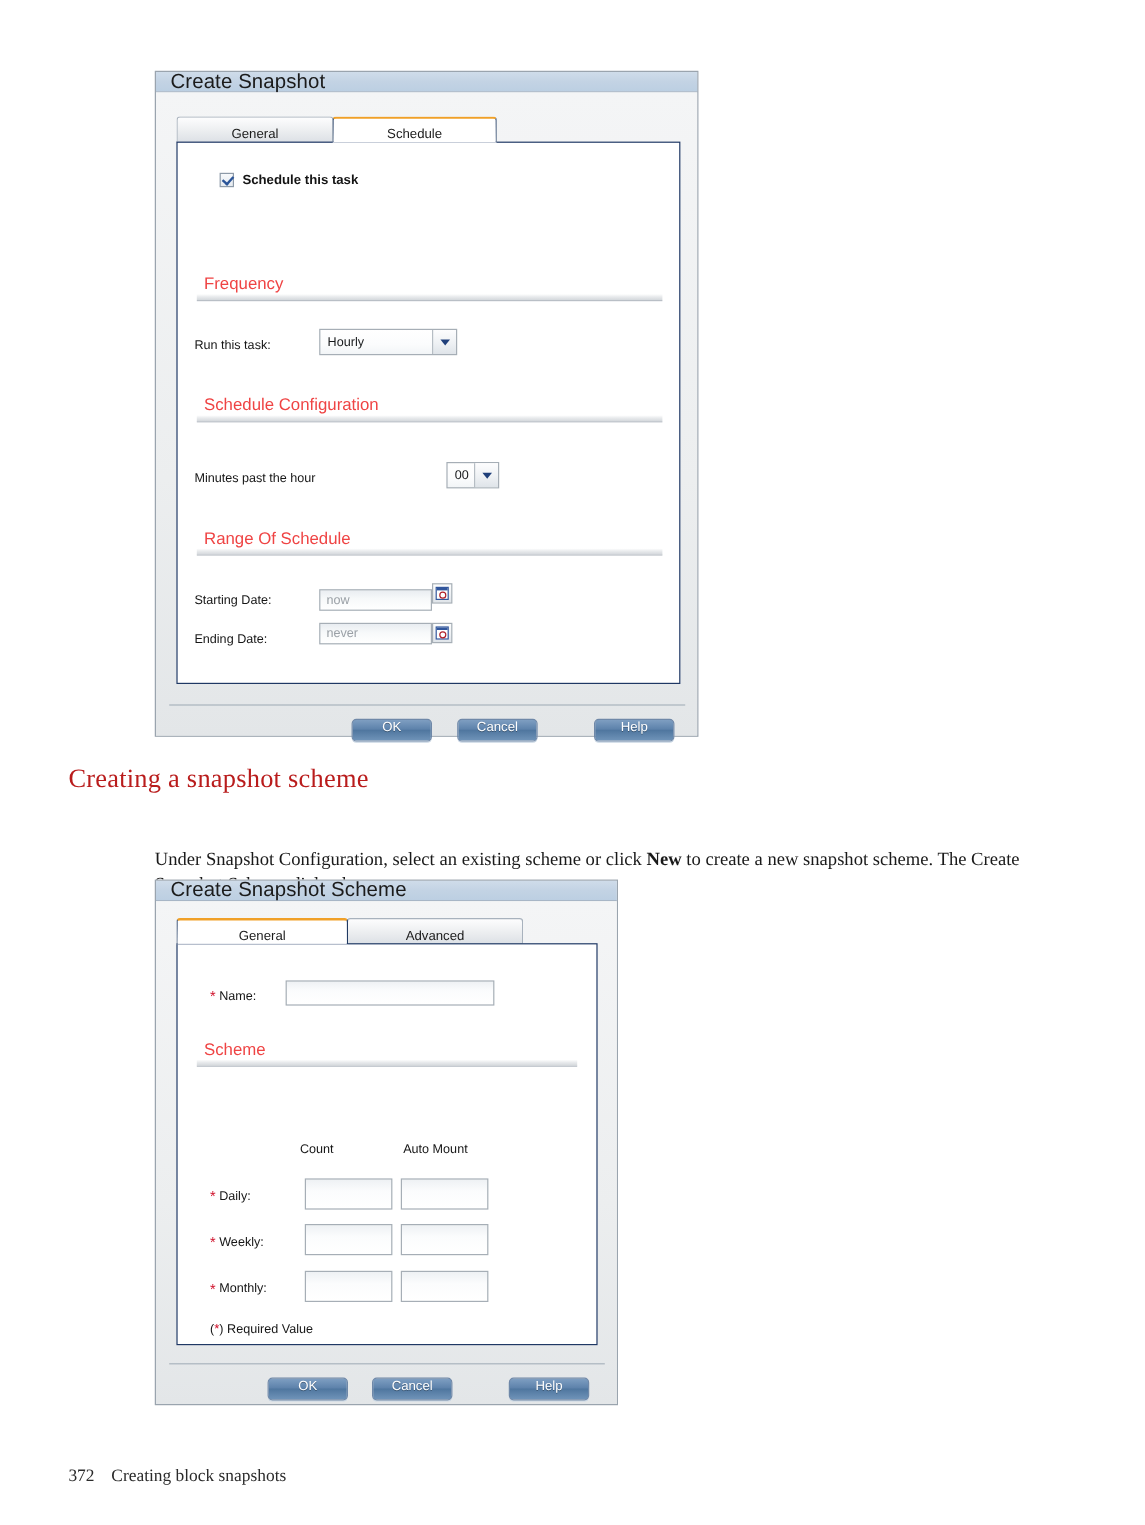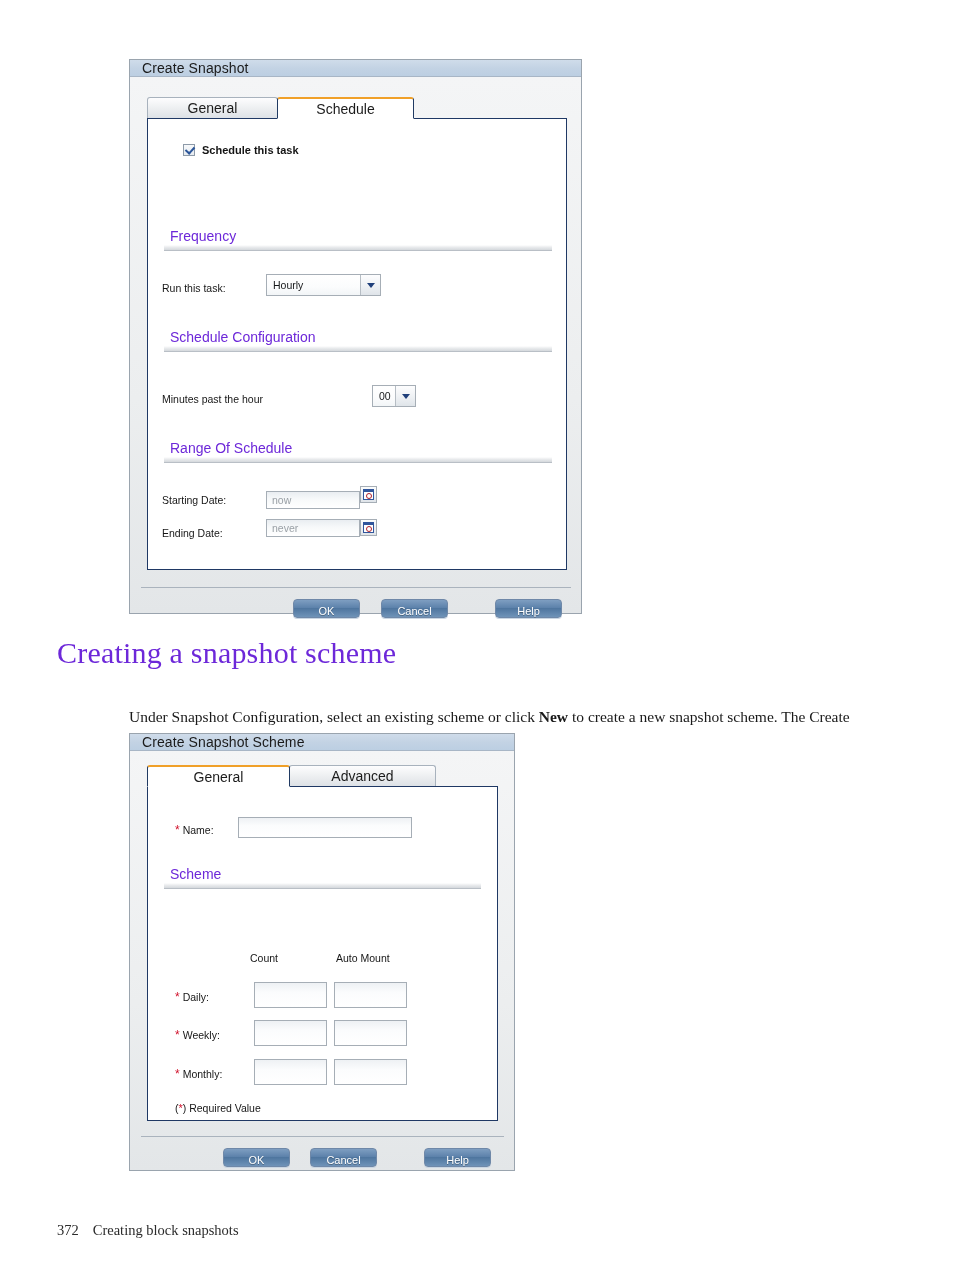--- a/index.html
+++ b/index.html
@@ -25,21 +25,21 @@
   .dialog-titlebar {
     height: 17px;
     background: linear-gradient(to bottom, #cfdcea 0%, #c3d3e4 50%, #bccfe2 100%);
     border-bottom: 1px solid #a8b6c6;
     display: flex;
     align-items: center;
     padding-left: 12px;
     box-sizing: border-box;
   }
   .dialog-title {
-    font-size: 14px;
+    font-size: 17px;
     color: #1b1b1b;
     letter-spacing: 0.1px;
     white-space: nowrap;
   }
   .dialog-body {
     position: relative;
     background: linear-gradient(to bottom, #f4f5f6 0%, #eceeef 60%, #e3e6e8 100%);
     box-sizing: border-box;
   }
 
@@ -47,23 +47,23 @@
   .tabstrip {
     position: absolute;
     display: flex;
     align-items: flex-end;
     height: 23px;
   }
   .tab {
     height: 22px;
     box-sizing: border-box;
     display: flex;
-    align-items: center;
+    align-items: flex-end;
     justify-content: center;
-    font-size: 14px;
+    font-size: 11px;
     color: #1b1b1b;
     position: relative;
     border-top-left-radius: 3px;
     border-top-right-radius: 3px;
   }
   .tab.inactive {
     background: linear-gradient(to bottom, #fdfdfe 0%, #eceef0 55%, #dde1e6 100%);
     border: 1px solid #a8b2bd;
     border-bottom: 1px solid #203a62;
   }
@@ -117,21 +117,21 @@
     color: #141414;
     white-space: nowrap;
   }
 
   
   .section {
     position: absolute;
   }
   .section-title {
     font-size: 14px;
-    color: #6d28d9;
+    color: #ef4444;
     padding-left: 6px;
     line-height: 17px;
     white-space: nowrap;
   }
   .section-rule {
     height: 5px;
     background: linear-gradient(to bottom, #ffffff 0%, #e9ebed 45%, #d4d8dc 100%);
     border-bottom: 1px solid #b9bfc6;
   }
 
@@ -247,21 +247,21 @@
     display: flex;
   }
   .btn {
     box-sizing: border-box;
     border: 1px solid #6f88a8;
     border-radius: 4px;
     background: linear-gradient(to bottom, #7e9ec1 0%, #5d82ab 45%, #4f769f 50%, #6f93b8 100%);
     color: #ffffff;
     font-size: 11px;
     display: flex;
-    align-items: flex-end;
+    align-items: flex-start;
     justify-content: center;
     box-shadow: 0 1px 0 #c9d6e3;
     text-shadow: 0 1px 0 rgba(0,0,0,0.30);
   }
 
   
   .col-head {
     position: absolute;
     font-size: 10.5px;
     color: #161616;
@@ -272,22 +272,22 @@
     font-size: 10.5px;
     color: #161616;
     white-space: nowrap;
   }
   .req-note .req-star { font-size: 11px; margin: 0; }
 
   
   .doc-heading {
     position: absolute;
     font-family: "Liberation Serif", serif;
-    font-size: 30px;
-    color: #6d28d9;
+    font-size: 22px;
+    color: #b91c1c;
     white-space: nowrap;
     letter-spacing: 0.2px;
   }
   .doc-body {
     position: absolute;
     font-family: "Liberation Serif", serif;
     font-size: 15.5px;
     line-height: 21px;
     color: #1a1a1a;
   }

